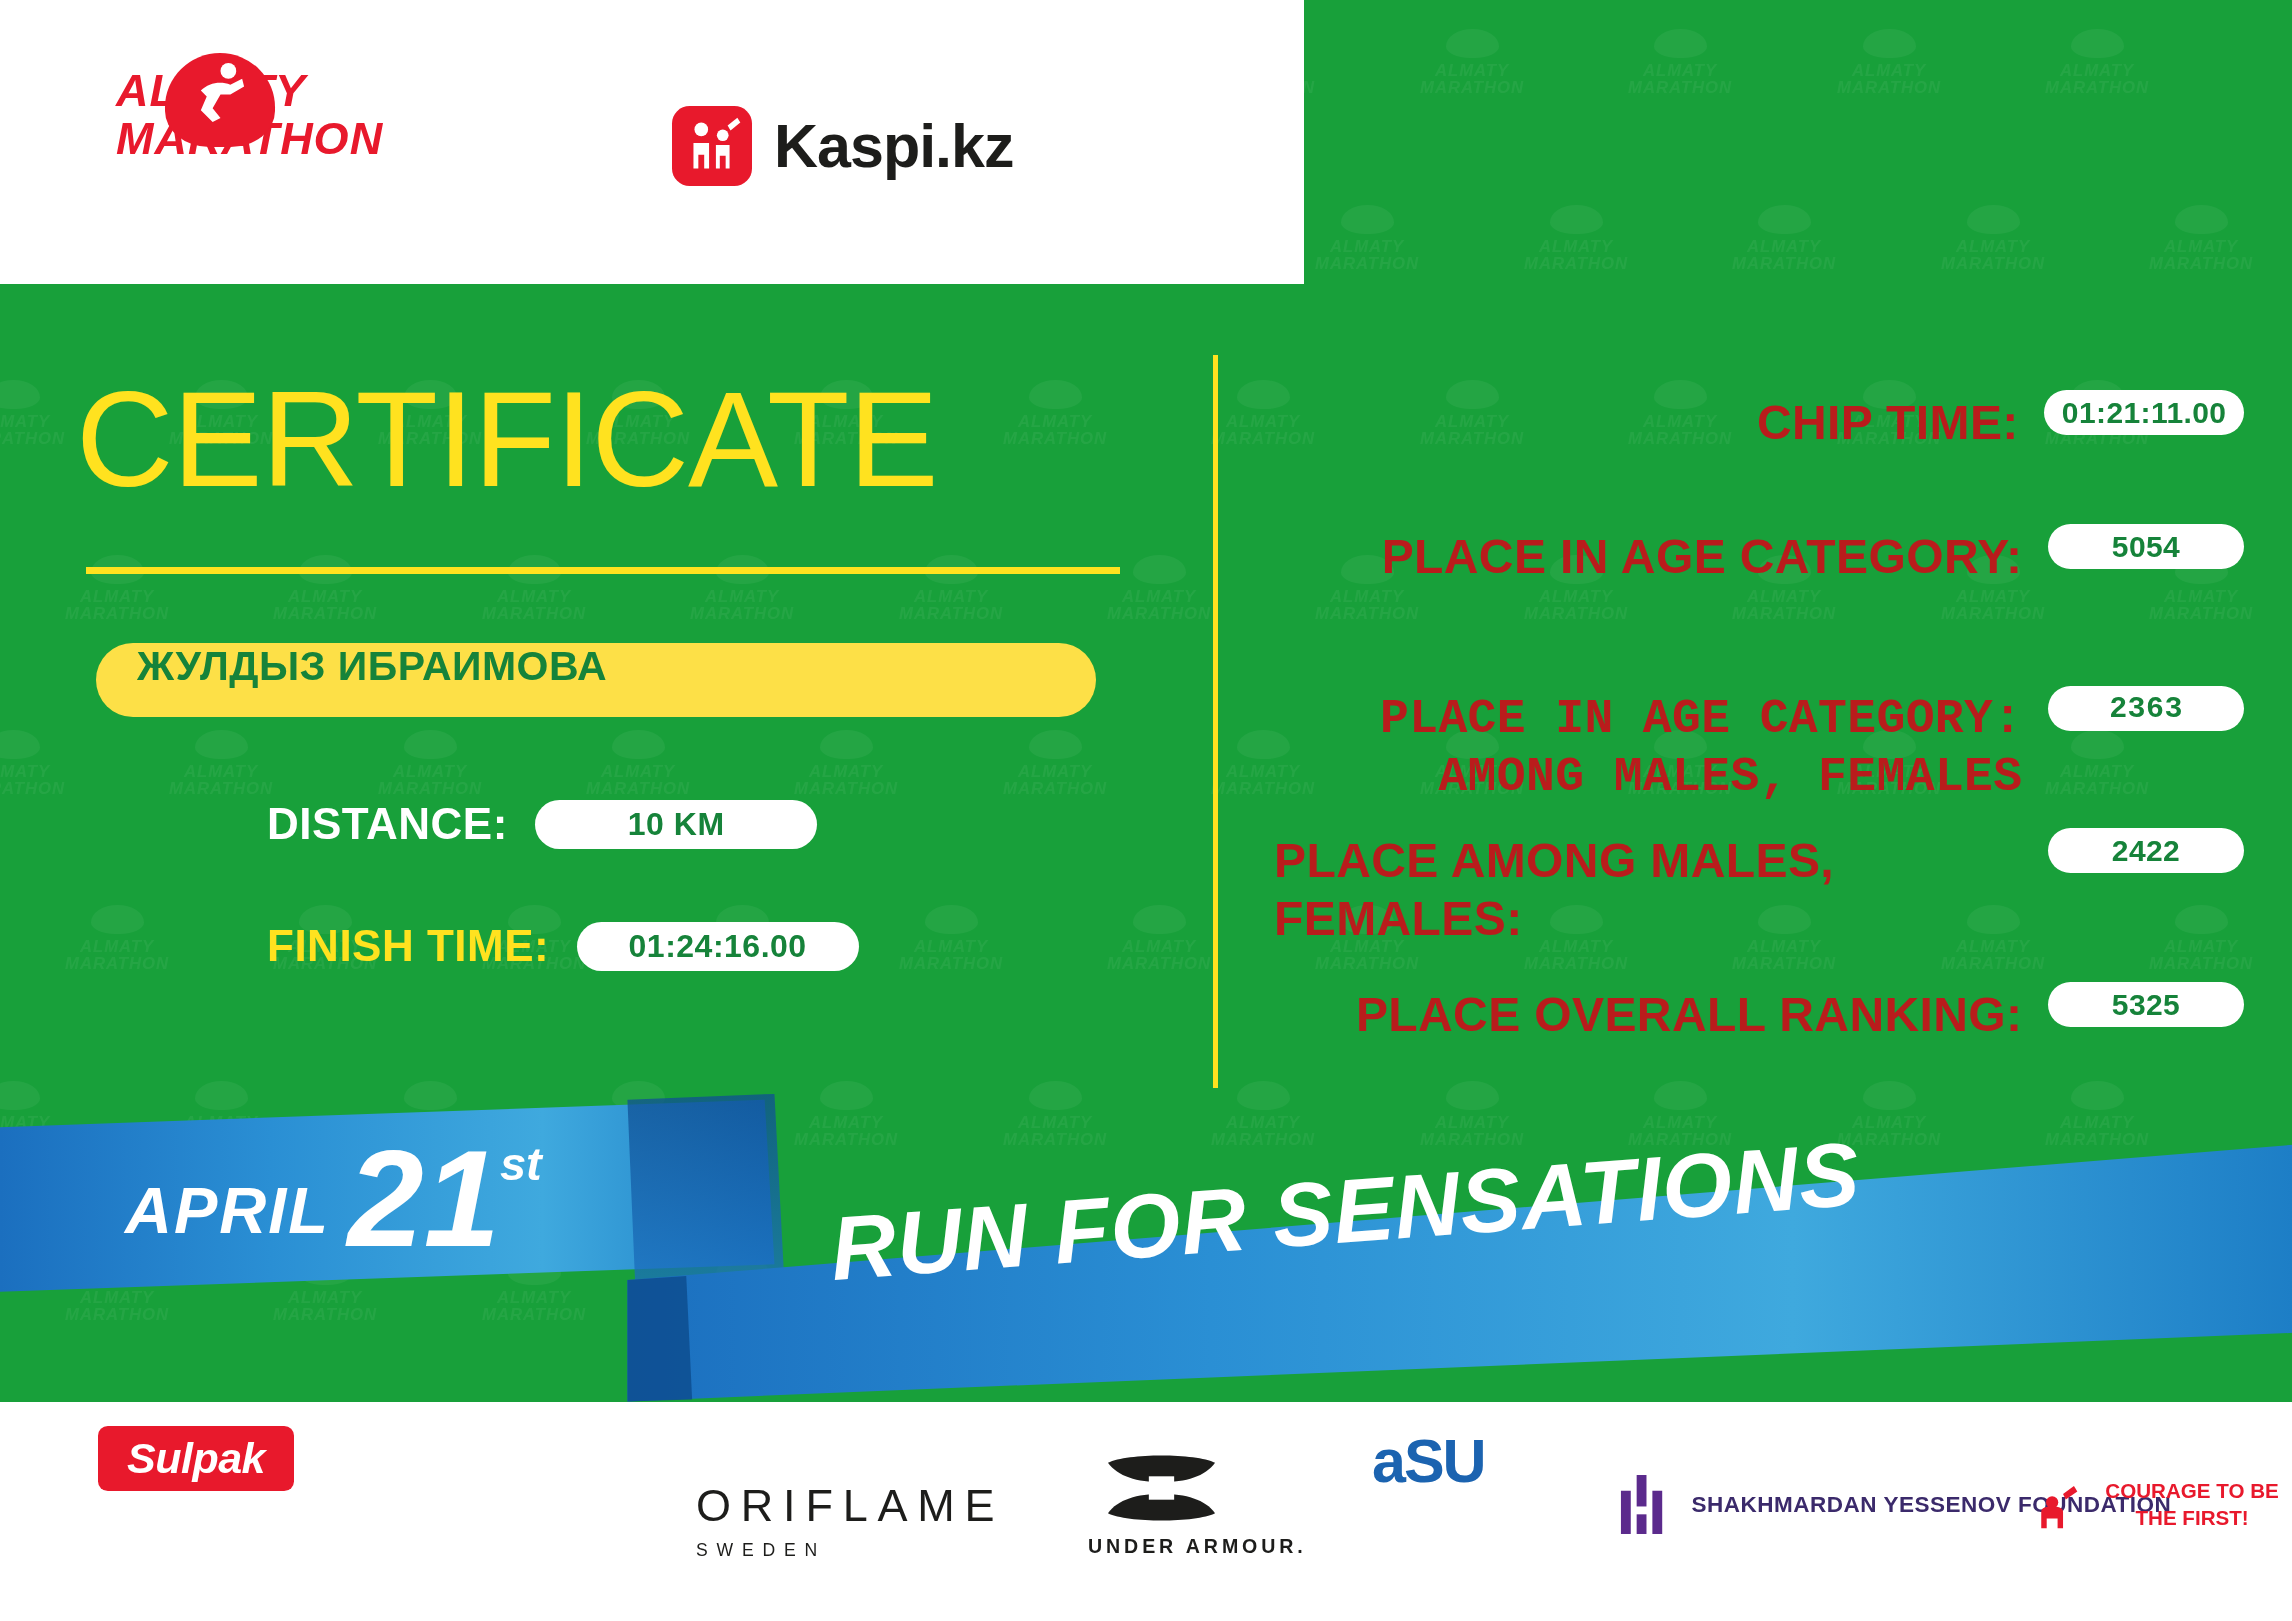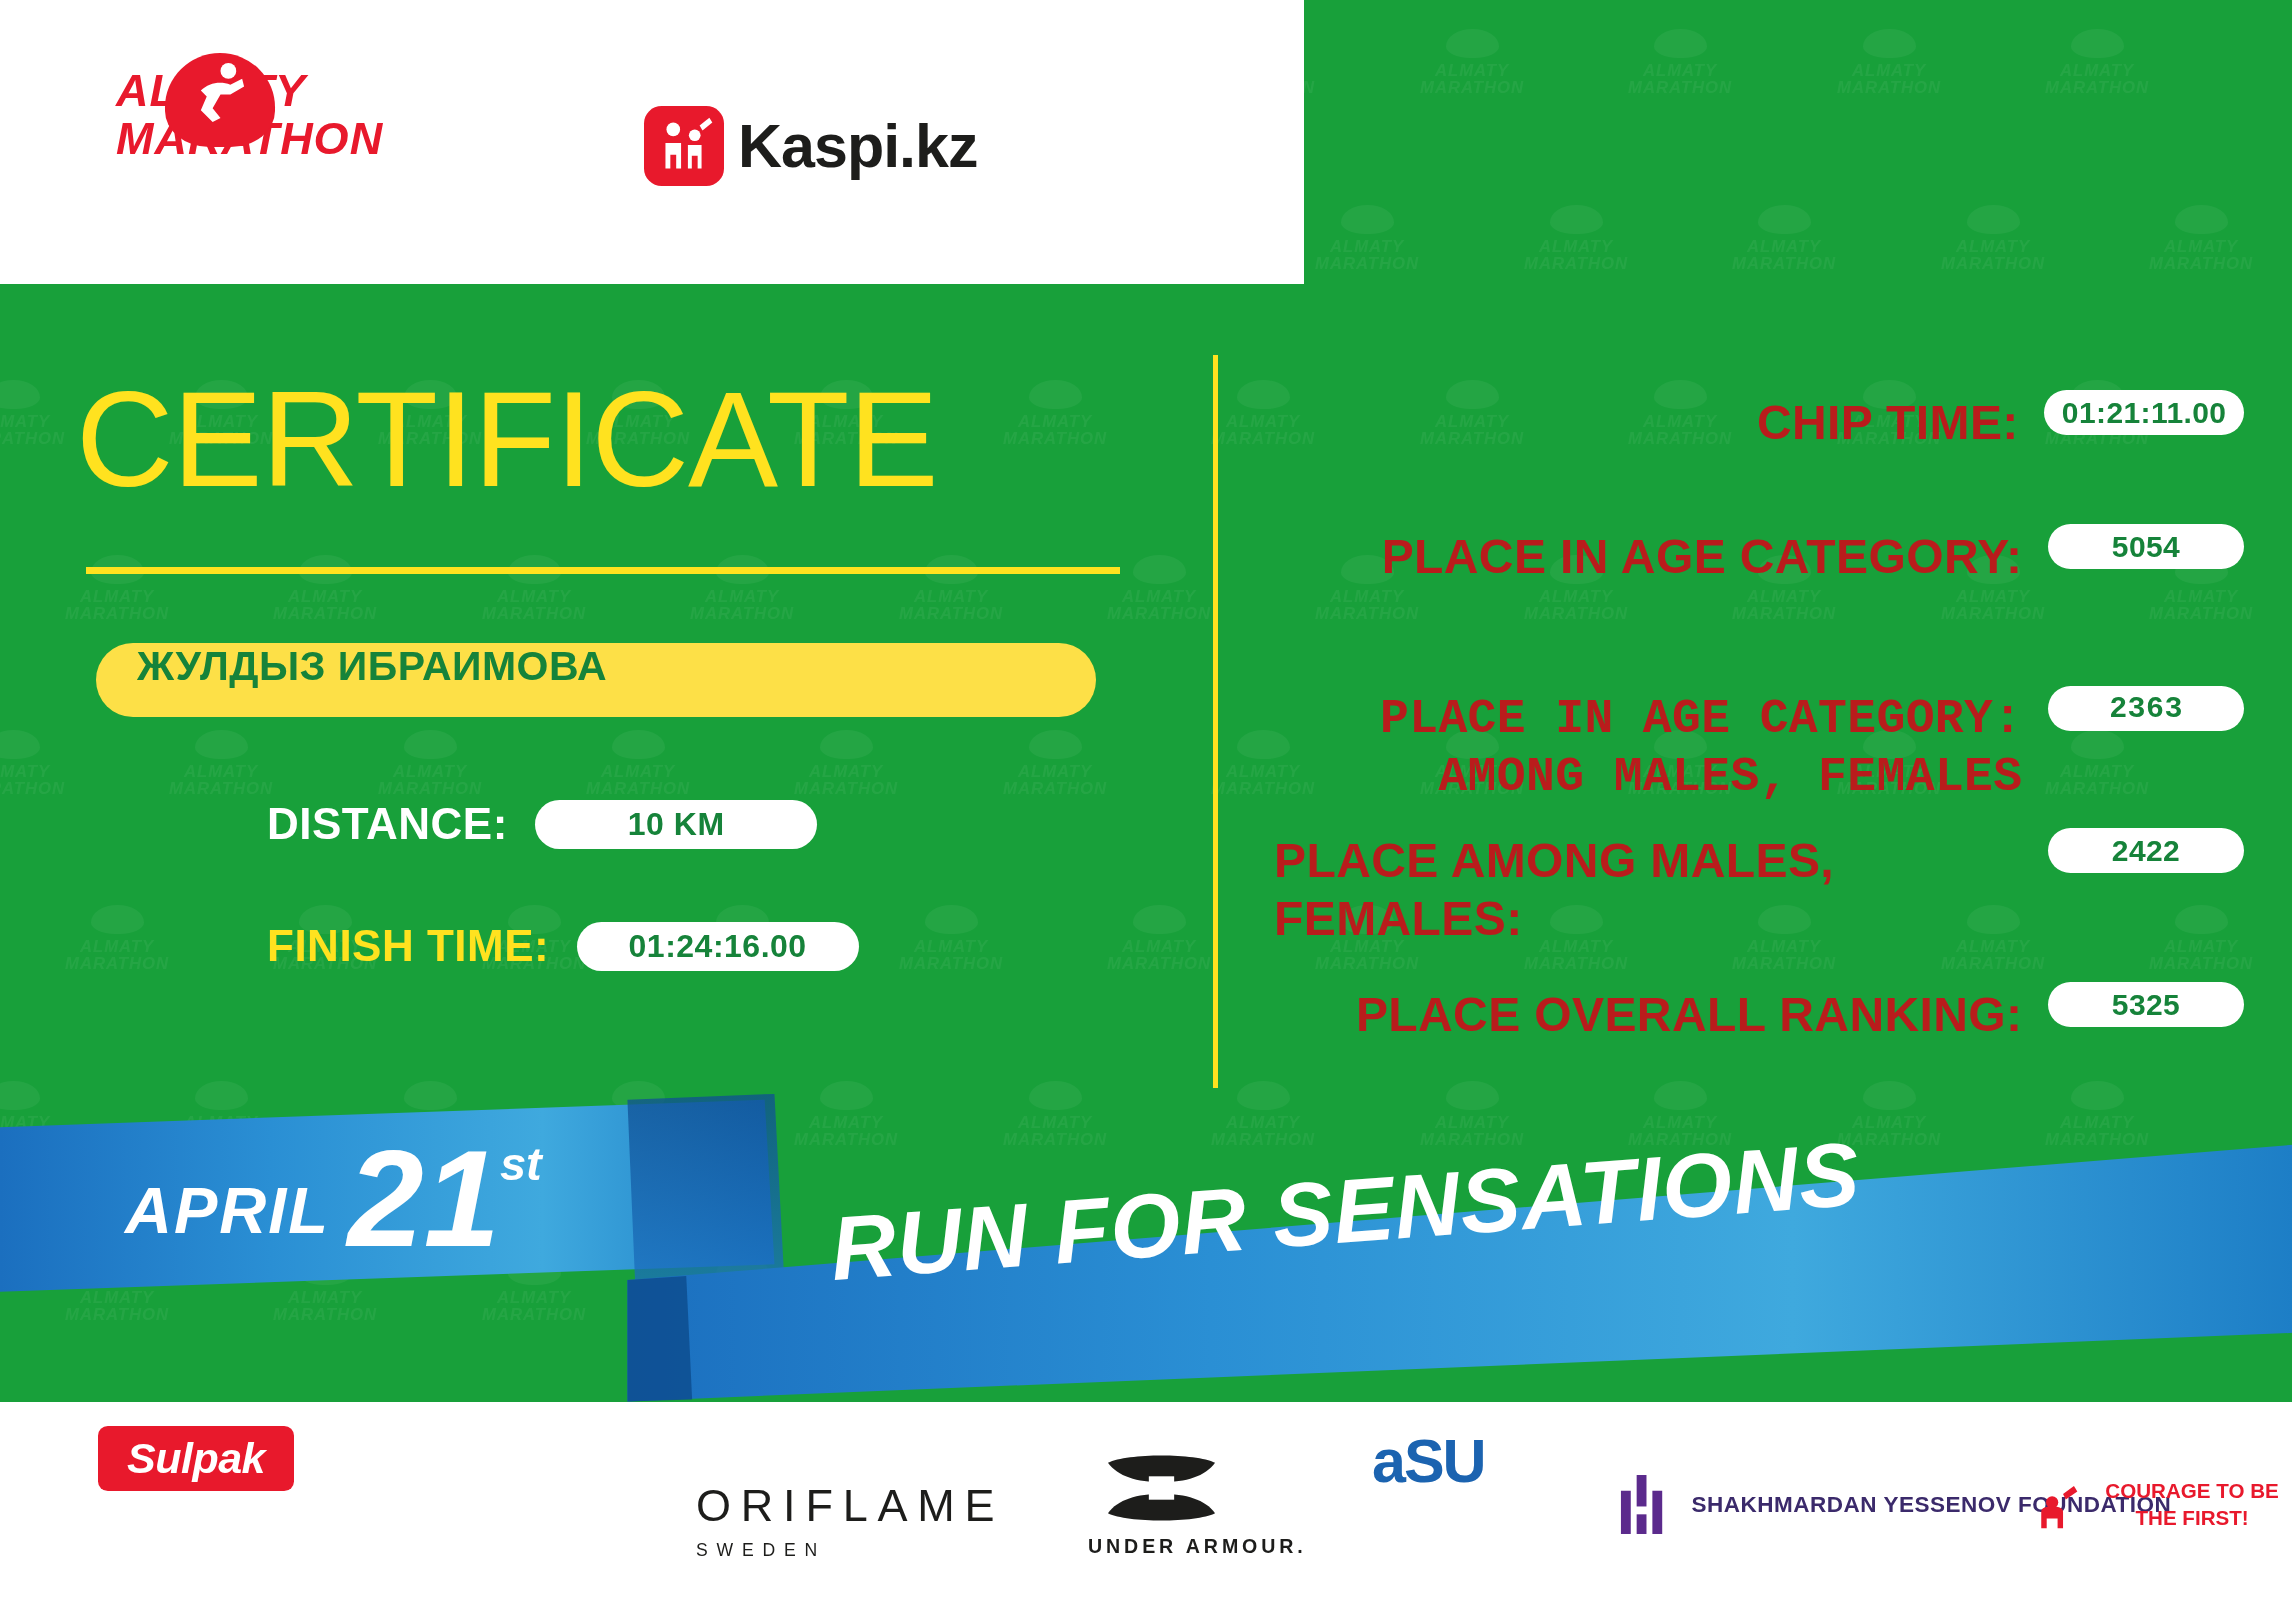--- a/index.html
+++ b/index.html
@@ -97,25 +97,25 @@
     background: #e8192c;
     border-radius: 52% 52% 42% 42% / 60% 60% 40% 40%;
   }
   .am-mark .runner {
     position: absolute;
     left: 25.5px; top: 13.7px;
   }
 
   .logo-kaspi {
     position: absolute;
-    left: 644px; top: 106px;
+    left: 672px; top: 106px;
     z-index: 10;
     display: flex;
     align-items: center;
-    gap: 14px;
+    gap: 22px;
   }
   .kaspi-mark {
     position: relative;
     width: 80px; height: 80px;
     background: #e8192c;
     border-radius: 17.6px;
   }
   .kaspi-text {
     color: #1d1d1b;
     font-weight: bold;

